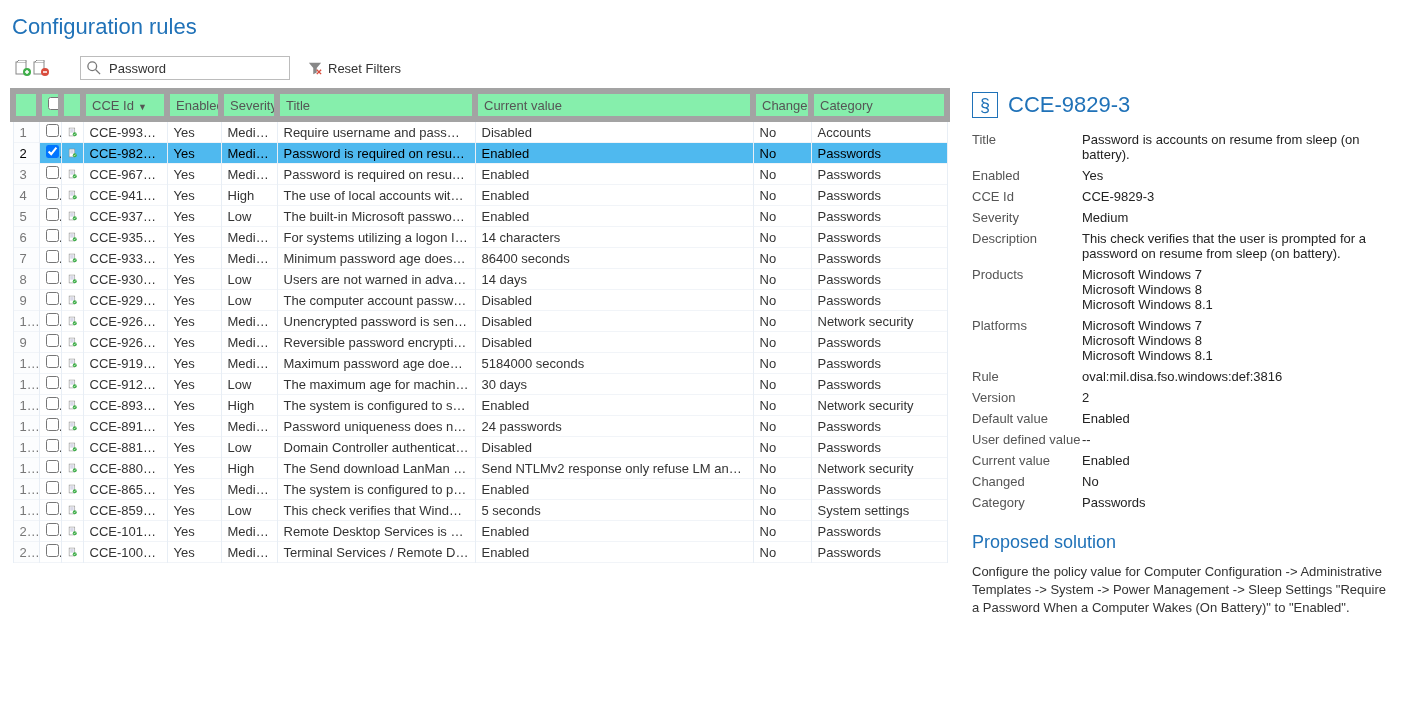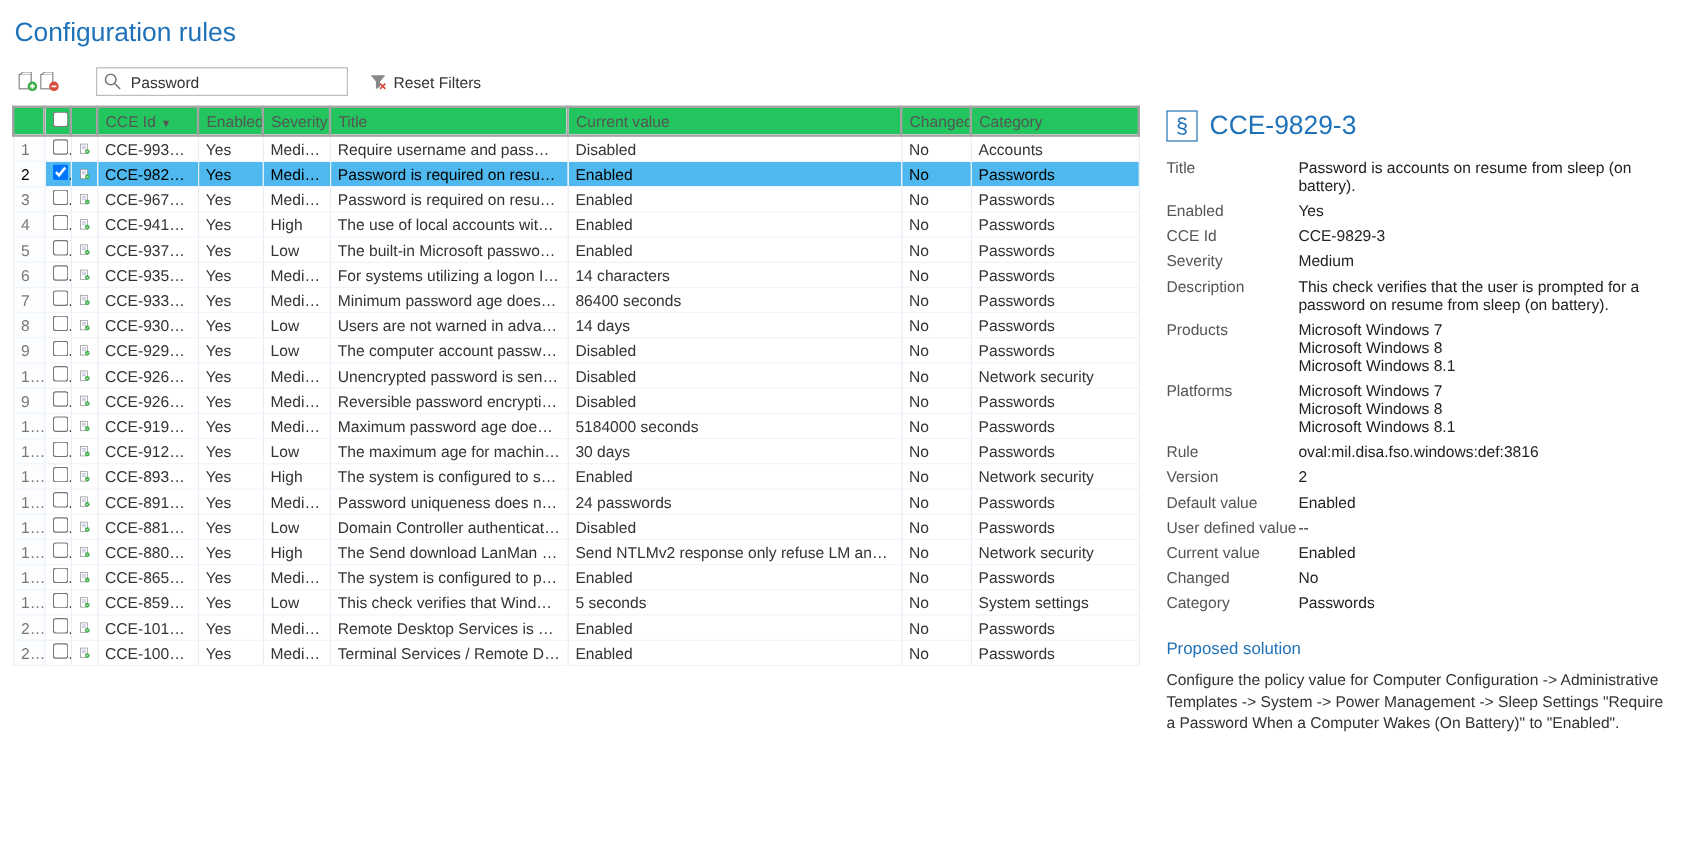--- a/index.html
+++ b/index.html
@@ -31,22 +31,22 @@
   .search-wrap svg { margin-right: 6px; flex: 0 0 auto; }
   .search-wrap input {
     border: none; outline: none; font-size: 13px; width: 100%;
     color: #333;
   }
   .reset-wrap { display: flex; gap: 6px; margin-left: 18px; cursor: pointer; }
   .main { display: flex; gap: 10px; flex: 1; min-height: 0; }
   .left { flex: 0 0 940px; display: flex; flex-direction: column; }
   .grid { border-collapse: collapse; width: 100%; table-layout: fixed; border: 1px solid #c9d9e8; }
   .grid th {
-    background: #22c55e; font-weight: 400; color: #555;
-    text-align: left; padding: 3px 6px; border: 2px solid #a3a3a3;
+    background: #86efac; font-weight: 400; color: #555;
+    text-align: left; padding: 3px 6px; border: 6px solid #a3a3a3;
     height: 21px; white-space: nowrap; overflow: hidden;
   }
   .grid td {
     padding: 2px 6px; border-left: 1px solid #e8eef5; border-right: 1px solid #e8eef5;
     height: 21px; white-space: nowrap; overflow: hidden; text-overflow: ellipsis;
     vertical-align: middle;
   }
   .grid tbody tr { border-bottom: 1px solid #f1f4f8; }
   .grid tbody tr.selected { background: #4fb9ef; }
   .grid tbody tr.selected td { color: #000; }
@@ -54,21 +54,21 @@
   .cce-cell { display:flex; align-items:center; gap:6px; }
   input[type=checkbox] { width: 13px; height: 13px; margin:0; }
   .sort-ind { font-size: 9px; margin-left: 4px; }
   .right { flex: 1; padding: 4px 8px 10px 12px; overflow: auto; font-size: 13px; }
   .detail-header { display:flex; align-items:center; gap:10px; margin-bottom: 14px; }
   .detail-title { font-size: 22px; color: #2072b8; font-weight: 400; }
   .section-icon { width:26px; height:26px; border:1px solid #2072b8; display:flex; align-items:center; justify-content:center; color:#2072b8; font-size:18px; }
   .detail-row { display:flex; margin-bottom: 6px; align-items: flex-start; }
   .detail-label { width: 110px; color: #555; flex-shrink:0; }
   .detail-value { flex: 1; color: #222; }
-  .proposed-title { font-size: 14px; color: #2072b8; margin: 22px 0 10px 0; font-weight: 400; }
+  .proposed-title { font-size: 18px; color: #2072b8; margin: 22px 0 10px 0; font-weight: 400; }
   .proposed-text { line-height: 1.4; color: #333; }
 </style>
 </head>
 <body>
 
 <div class="container">
   <div class="page-title">Configuration rules</div>
 
   <div class="toolbar">
     <span class="tb-btn">

